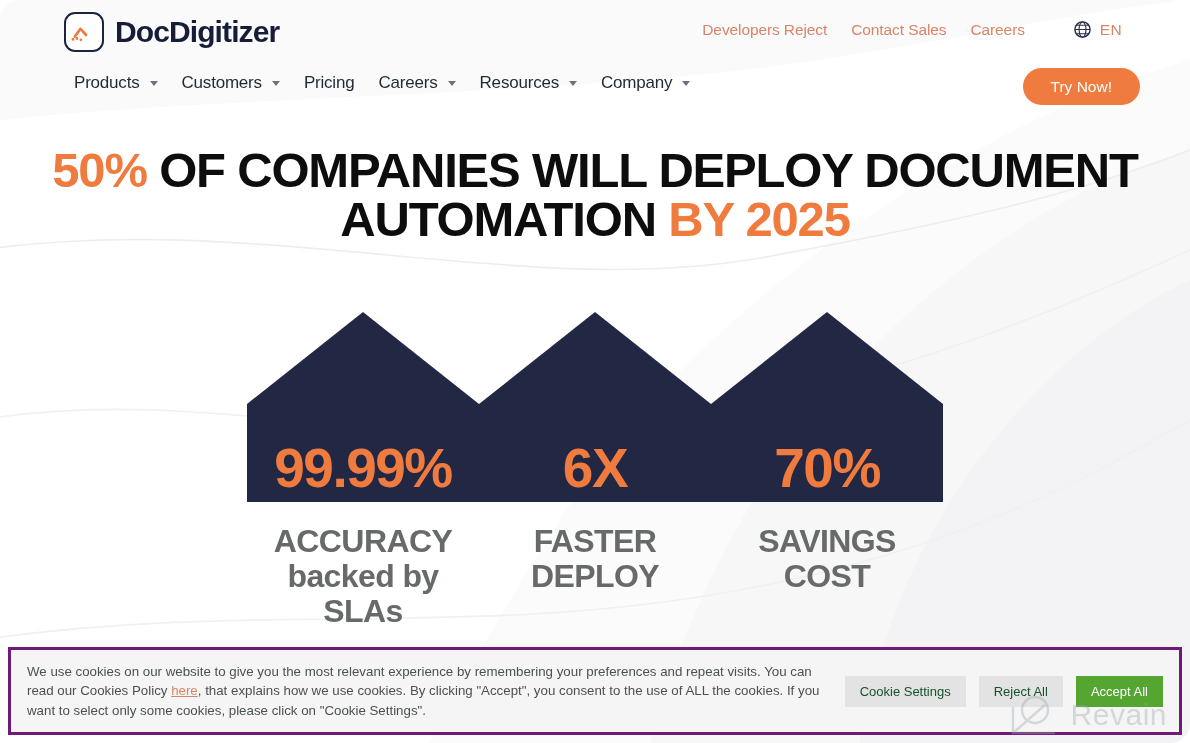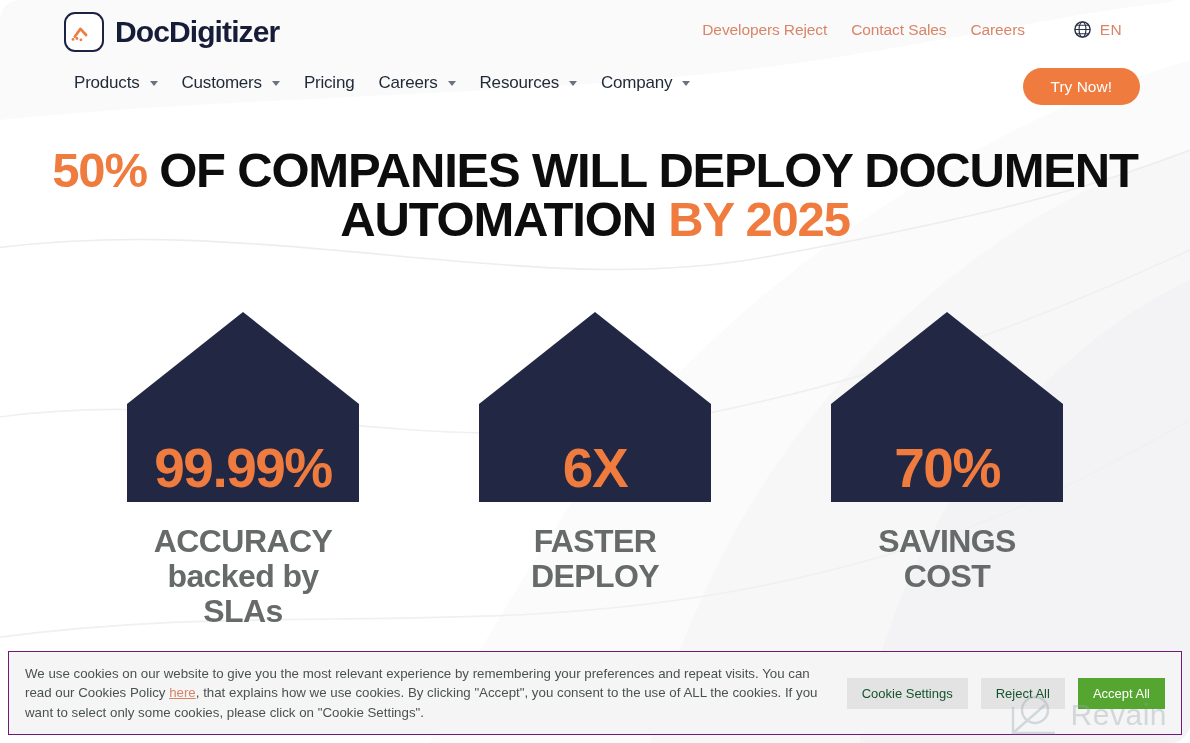--- a/index.html
+++ b/index.html
@@ -151,21 +151,20 @@
     padding: 0 40px;
   }
   .hl-orange { color: #ef7b3e; }
 
   
   .stats {
     position: relative;
     z-index: 3;
     display: flex;
     justify-content: center;
-    gap: 120px;
     margin-top: 68px;
   }
   .stat { width: 232px; text-align: center; }
 
   .house {
     position: relative;
     width: 232px;
     height: 190px;
   }
   .house svg { display: block; width: 232px; height: 190px; }
@@ -190,21 +189,21 @@
   }
 
   
   .cookie {
     position: absolute;
     left: 8px;
     bottom: 8px;
     width: 1174px;
     min-height: 72px;
     background: #f5f5f5;
-    border: 1px solid #701a75;
+    border: 3px solid #701a75;
     z-index: 20;
     display: flex;
     align-items: center;
     padding: 12px 16px;
     gap: 16px;
   }
   .cookie-text {
     font-size: 13.3px;
     color: #4b5152;
     line-height: 1.45;

